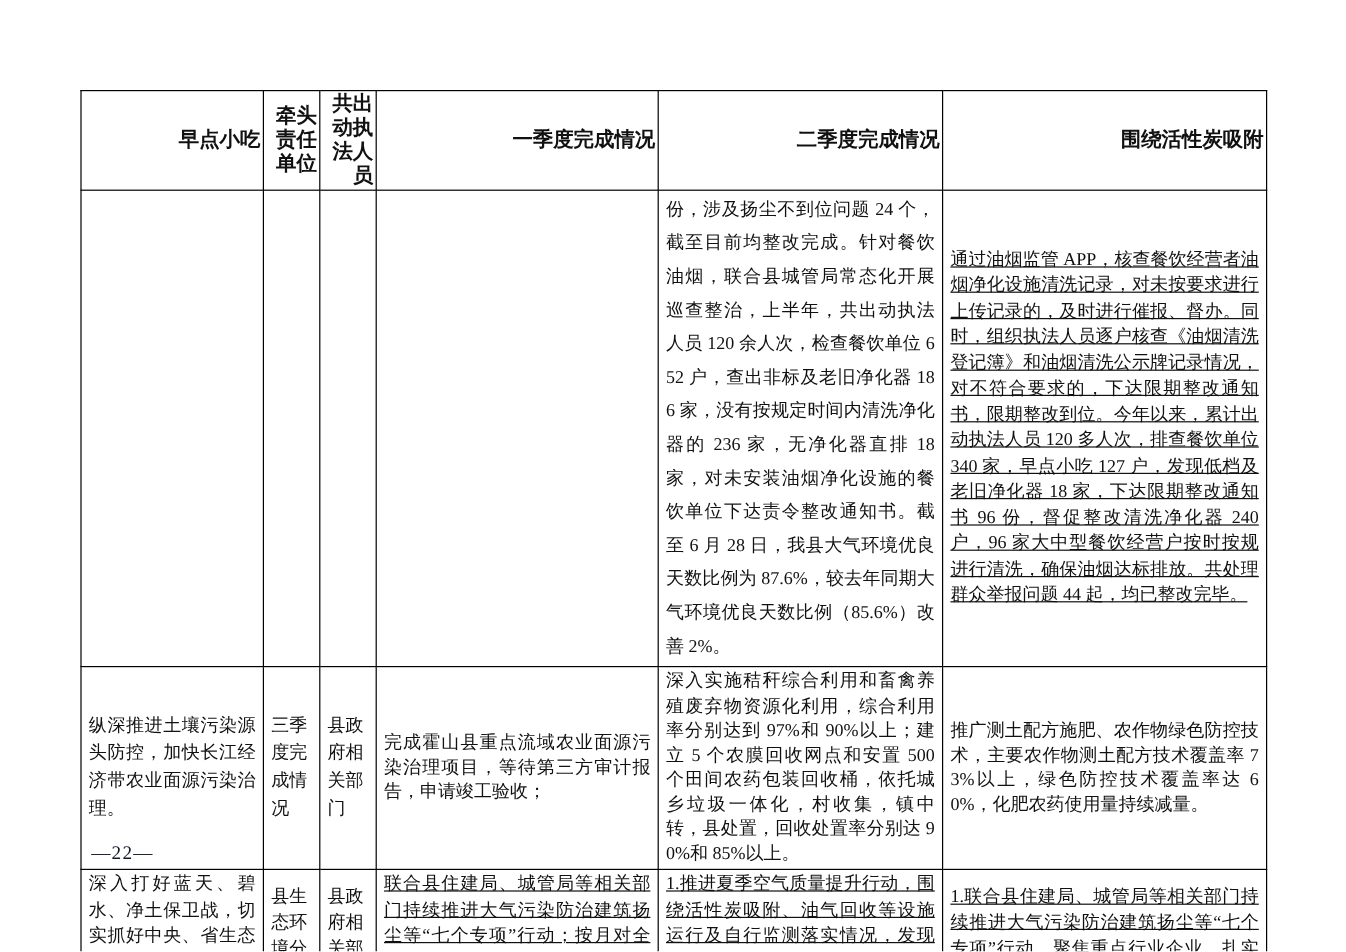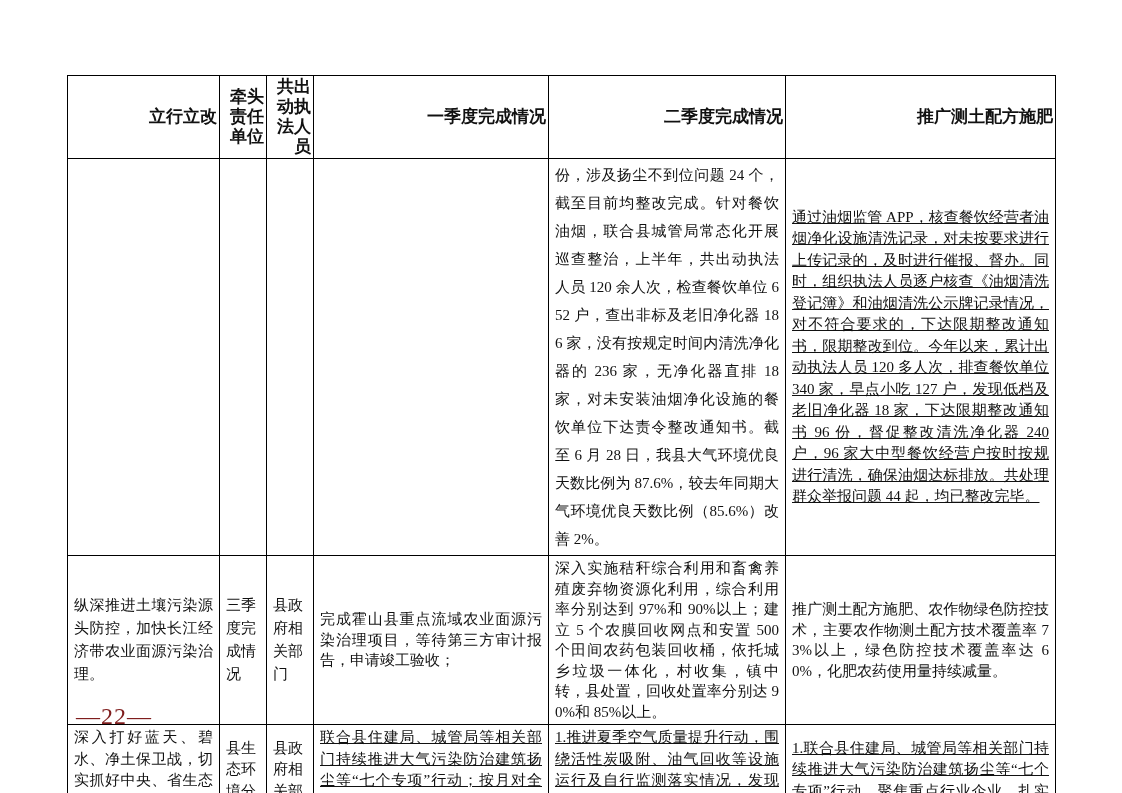--- a/index.html
+++ b/index.html
@@ -46,47 +46,47 @@
   .vtop { vertical-align: top; }
   .lh28 { line-height: 28px; margin-left: 48px; }
   .lh215 { line-height: 21.5px; text-decoration: underline; }
   .lh205 { line-height: 20.5px; }
   .narrow { padding: 0 6px; line-height: 23px; }
   .workcell { padding: 0 5px; line-height: 23px; font-family: Liberation Serif, serif; }
   .page-number {
     position: absolute;
     left: 76px;
     top: 703px;
-    font-size: 24px;
+    font-size: 16px;
     letter-spacing: 1px;
-    color: #7f1d1d;
+    color: #0f172a;
   }
 </style>
 </head>
 <body>
 
 <div class="page">
 
   <table class="report">
     <colgroup>
       <col style="width:152px">
       <col style="width:47px">
       <col style="width:47px">
       <col style="width:235px">
       <col style="width:237px">
       <col style="width:270px">
     </colgroup>
     <tbody>
       <tr class="row-header">
-        <th>立行立改</th>
+        <th>早点小吃</th>
         <th>牵头责任单位</th>
         <th>共出动执法人员</th>
         <th>一季度完成情况</th>
         <th>二季度完成情况</th>
-        <th>推广测土配方施肥</th>
+        <th>围绕活性炭吸附</th>
       </tr>
 
       <tr class="row-1">
         <td></td>
         <td></td>
         <td></td>
         <td></td>
         <td class="just vtop lh28">份，涉及扬尘不到位问题 24 个，截至目前均整改完成。针对餐饮油烟，联合县城管局常态化开展巡查整治，上半年，共出动执法人员 120 余人次，检查餐饮单位 652 户，查出非标及老旧净化器 186 家，没有按规定时间内清洗净化器的 236 家，无净化器直排 18 家，对未安装油烟净化设施的餐饮单位下达责令整改通知书。截至 6 月 28 日，我县大气环境优良天数比例为 87.6%，较去年同期大气环境优良天数比例（85.6%）改善 2%。</td>
         <td class="just vtop lh215">通过油烟监管 APP，核查餐饮经营者油烟净化设施清洗记录，对未按要求进行上传记录的，及时进行催报、督办。同时，组织执法人员逐户核查《油烟清洗登记簿》和油烟清洗公示牌记录情况，对不符合要求的，下达限期整改通知书，限期整改到位。今年以来，累计出动执法人员 120 多人次，排查餐饮单位 340 家，早点小吃 127 户，发现低档及老旧净化器 18 家，下达限期整改通知书 96 份，督促整改清洗净化器 240 户，96 家大中型餐饮经营户按时按规进行清洗，确保油烟达标排放。共处理群众举报问题 44 起，均已整改完毕。</td>
       </tr>

